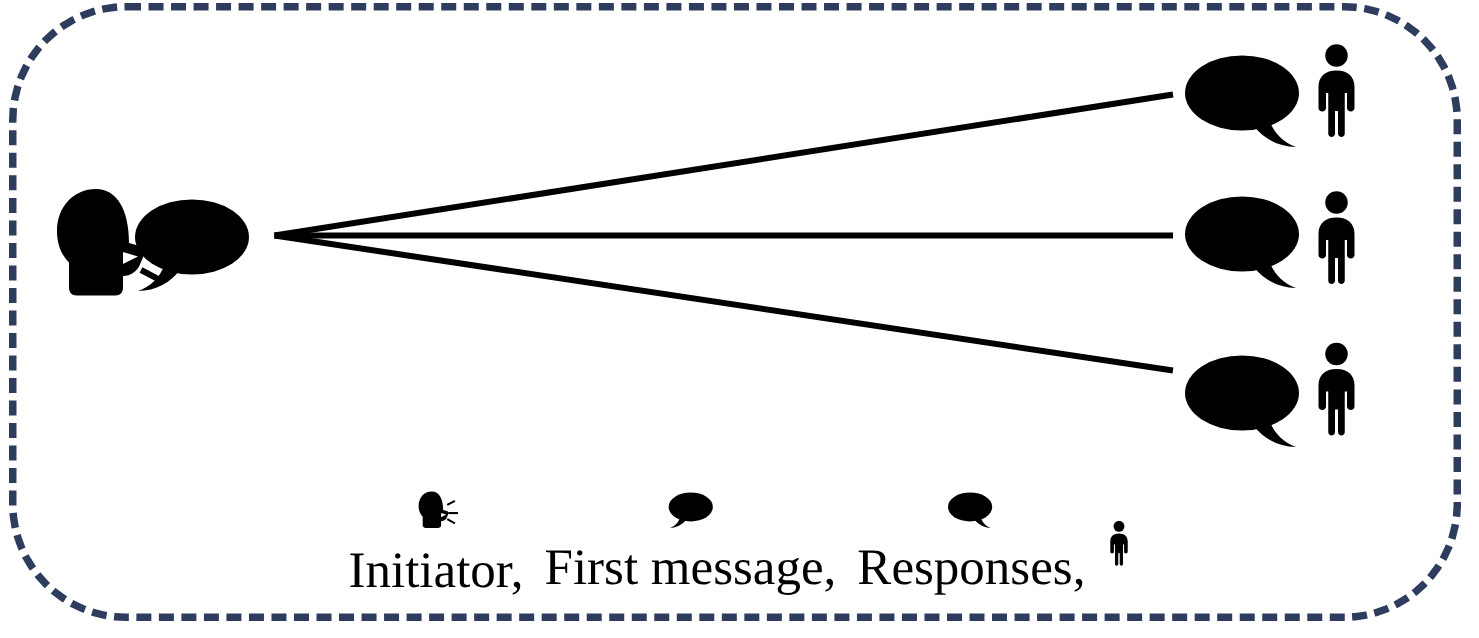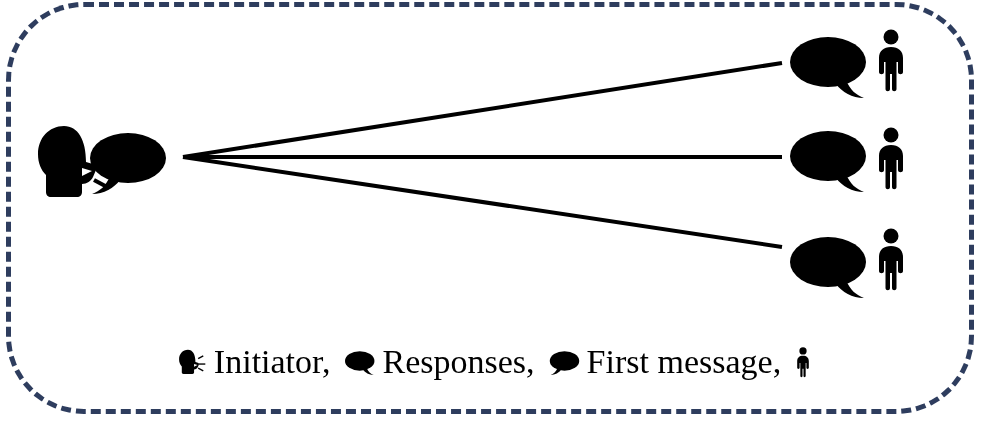--- a/index.html
+++ b/index.html
@@ -46,20 +46,21 @@
     align-items: center;
     justify-content: center;
     gap: 0px;
     white-space: nowrap;
   }
   .legend-entry {
     display: inline-flex;
     align-items: center;
     gap: 7px;
     margin-right: 14px;
+    flex-direction: column;
   }
   .legend-entry:last-child { margin-right: 0; }
   .legend-glyph {
     display: inline-block;
     line-height: 0;
     flex: 0 0 auto;
   }
   .legend-label {
     font-family: "Liberation Serif", "DejaVu Serif", serif;
     font-size: 34px;
@@ -182,33 +183,33 @@
         <svg width="32" height="30" viewBox="0 0 86 88">
             <use href="#glyph-talking-head"></use>
           </svg>
       </span>
       <span class="legend-label">Initiator,</span>
     </span>
 
     <span class="legend-entry">
       <span class="legend-glyph">
         <svg width="31" height="27" viewBox="0 0 80 68">
+            <use href="#glyph-bubble-left"></use>
+          </svg>
+      </span>
+      <span class="legend-label">First message,</span>
+    </span>
+
+    <span class="legend-entry">
+      <span class="legend-glyph">
+        <svg width="31" height="27" viewBox="0 0 80 68">
             <use href="#glyph-bubble-right"></use>
           </svg>
       </span>
       <span class="legend-label">Responses,</span>
-    </span>
-
-    <span class="legend-entry">
-      <span class="legend-glyph">
-        <svg width="31" height="27" viewBox="0 0 80 68">
-            <use href="#glyph-bubble-left"></use>
-          </svg>
-      </span>
-      <span class="legend-label">First message,</span>
     </span>
 
     <span class="legend-entry">
       <span class="legend-glyph">
         <svg width="16" height="31" viewBox="0 0 30 64">
             <use href="#glyph-person"></use>
           </svg>
       </span>
     </span>
 

